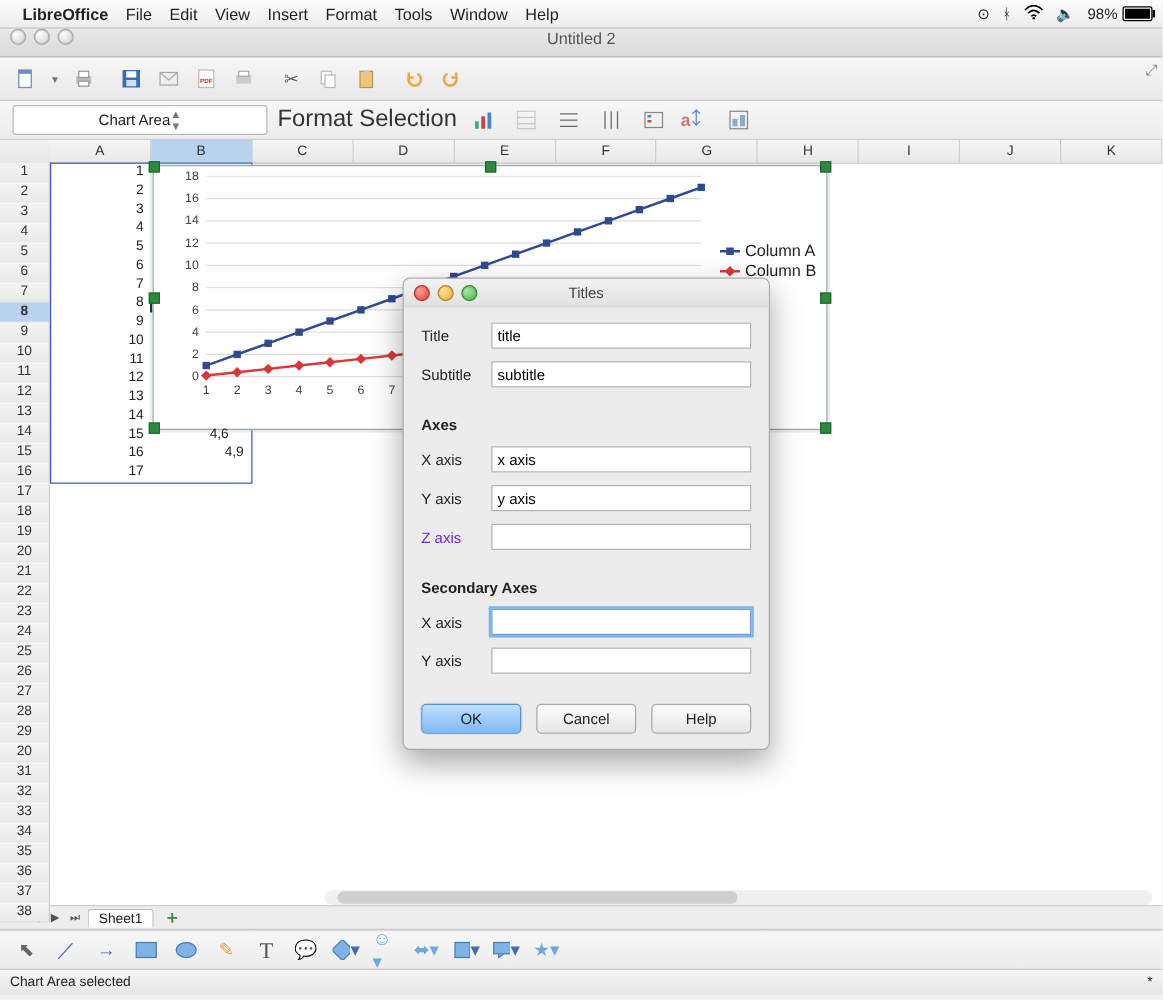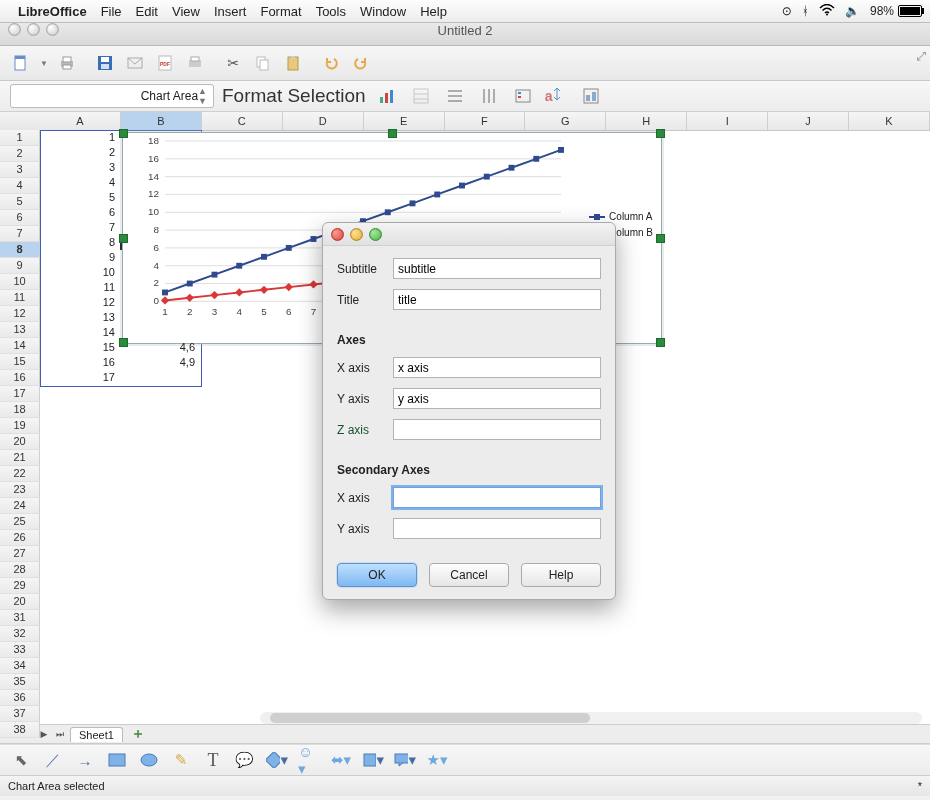--- a/index.html
+++ b/index.html
@@ -16,40 +16,40 @@
 .window-titlebar{height:22px;background:linear-gradient(#e9e9e9,#d9d9d9);border-bottom:1px solid #b7b7b7;display:flex;position:relative}
 .traffic{display:flex;gap:6px;margin-left:8px}
 .traffic span{width:11px;height:11px;border-radius:50%;box-shadow:inset 0 0 1px rgba(0,0,0,.4)}
 .tl-empty{background:radial-gradient(circle at 30% 30%,#fff,#ccc);border:1px solid #aaa;width:10px;height:10px}
 .title-center{position:absolute;left:0;right:0;text-align:center;font-size:13px;color:#555;pointer-events:none}
 .toolbar{height:34px;background:linear-gradient(#f7f7f7,#e8e8e8);border-bottom:1px solid #c9c9c9;display:flex;align-items:center;padding:0 8px;gap:4px}
 .tbtn{width:24px;height:24px;display:flex;align-items:center;justify-content:center;border:1px solid transparent;border-radius:3px;font-size:14px;color:#555}
 .tbtn.group-end{margin-right:8px}
 .tbtn svg{width:18px;height:18px}
 .chart-toolbar{height:30px;background:linear-gradient(#f7f7f7,#ececec);border-bottom:1px solid #cfcfcf;display:flex;align-items:center;padding:0 10px;gap:8px}
-.chart-area-dd{width:190px;height:22px;border:1px solid #bbb;border-radius:3px;background:#fff;display:flex;align-items:center;padding:0 6px;font-size:12px;justify-content:flex-end}
+.chart-area-dd{width:190px;height:22px;border:1px solid #bbb;border-radius:3px;background:#fff;display:flex;align-items:center;padding:0 6px;font-size:12px;justify-content:center}
 .chart-area-dd .chev{font-size:9px;color:#777}
 .fmt-label{font-size:19px;color:#333}
 .sheet{position:relative;height:612px;background:#fff;border-bottom:1px solid #ccc}
 .col-headers{position:absolute;left:40px;top:0;right:0;height:18px;display:flex;border-bottom:1px solid #c9c9c9;background:linear-gradient(#f5f5f5,#e8e8e8)}
 .col-h{width:80px;border-right:1px solid #cfcfcf;text-align:center;font-size:11px;line-height:18px;color:#333}
 .col-h.sel{background:#b9d2ee}
 .corner{position:absolute;left:0;top:0;width:40px;height:18px;background:linear-gradient(#f3f3f3,#e6e6e6);border-right:1px solid #cfcfcf;border-bottom:1px solid #cfcfcf}
 .row-headers{position:absolute;left:0;top:18px;width:40px;bottom:0}
 .row-h{height:15px;border-bottom:1px solid #e0e0e0;border-right:1px solid #cfcfcf;text-align:center;font-size:11px;line-height:15px;background:linear-gradient(#f5f5f5,#eaeaea);color:#333}
 .row-h.sel{background:#b9d2ee;font-weight:bold}
 .grid{position:absolute;left:40px;top:18px;right:0;bottom:0;background:repeating-linear-gradient(to bottom,transparent 0,transparent 14.9px,#eee 15px),repeating-linear-gradient(to right,transparent 0,transparent 79.9px,#eee 80px)}
 .cell{position:absolute;width:79px;height:15px;line-height:15px;font-size:11px;text-align:right;padding-right:4px;box-sizing:border-box}
 .data-border{position:absolute;left:0;top:0;width:160px;height:255px;border:1px solid #3a5fae;pointer-events:none}
 .sel-cell{position:absolute;left:80px;top:105px;width:80px;height:15px;border:2px solid #000;box-sizing:border-box;pointer-events:none}
 .chart-obj{position:absolute;left:82px;top:2px;width:538px;height:210px;background:#fff;border:1px solid #9aa;box-shadow:0 0 0 2px rgba(170,170,200,.25)}
 .chart-handles span{position:absolute;width:7px;height:7px;background:#2b8a3e;border:1px solid #1c6b2d}
 .plot{position:absolute;left:42px;top:8px;right:100px;bottom:26px}
 .plot svg{width:100%;height:100%}
-.legend{position:absolute;right:8px;top:76px;font-size:10px;line-height:16px}
+.legend{position:absolute;right:8px;top:60px;font-size:13px;line-height:16px}
 .legend .item{display:flex;align-items:center;gap:4px}
 .legend .sw{width:16px;height:2px;display:inline-block;position:relative}
 .legend .sw.blue{background:#2f4a8f}
 .legend .sw.red{background:#d93838}
 .legend .sw::after{content:"";position:absolute;left:5px;top:-2px;width:6px;height:6px;transform:rotate(45deg)}
 .legend .sw.blue::after{background:#2f4a8f;transform:none}
 .legend .sw.red::after{background:#d93838}
 .scrollbar-h{position:absolute;bottom:0;left:260px;right:8px;height:12px;background:#f0f0f0;border-radius:6px}
 .scrollbar-h .thumb{position:absolute;left:10px;top:1px;width:320px;height:10px;background:#cfcfcf;border-radius:5px}
 .sheet-tabs{height:18px;display:flex;align-items:center;background:#ededed;border-bottom:1px solid #ccc;padding-left:6px;gap:4px;font-size:11px}
@@ -65,21 +65,21 @@
 .dialog-titlebar .traffic{margin-left:8px}
 .tl-red{background:radial-gradient(circle at 30% 30%,#ff9b92,#e0483f);border:1px solid #b8362e;width:10px;height:10px}
 .tl-yellow{background:radial-gradient(circle at 30% 30%,#ffe08f,#e6b23d);border:1px solid #b48a26;width:10px;height:10px}
 .tl-green{background:radial-gradient(circle at 30% 30%,#a3e7a0,#4fba47);border:1px solid #3a8d34;width:10px;height:10px}
 .dialog-title{position:absolute;left:0;right:0;text-align:center;font-size:12px;color:#444;pointer-events:none}
 .dialog-body{padding:12px 14px}
 .drow{display:flex;align-items:center;margin-bottom:10px}
 .dlabel{width:56px}
 .dinput{flex:1;height:19px;border:1px solid #b3b3b3;background:#fff;padding:0 4px;font-size:12px}
 .dinput.focused{outline:2px solid #7fb1e8;outline-offset:0;border-color:#6aa3df}
-.dlabel.disabled{color:#14532d}
+.dlabel.disabled{color:#6d28d9}
 .section-h{font-weight:bold;margin:23px 0 10px}
 .btn-row{display:flex;gap:12px;margin-top:24px}
 .mac-btn{flex:1;height:22px;border:1px solid #a9a9a9;border-radius:4px;background:linear-gradient(#fdfdfd,#e6e6e6);font-size:12px;display:flex;align-items:center;justify-content:center}
 .mac-btn.primary{background:linear-gradient(#bfe0ff,#7fb8f2);border-color:#5a93cf;box-shadow:0 0 0 1px rgba(100,160,220,.2)}
 .win-resize{position:absolute;right:4px;top:26px;font-size:12px;color:#888}
 </style>
 </head>
 <body>
 
 <div class="mac-menubar">
@@ -405,21 +405,21 @@
       <div class="cell" style="left: 0px; top: 105px;">8</div>
       <div class="cell" style="left: 0px; top: 120px;">9</div>
       <div class="cell" style="left: 0px; top: 135px;">10</div>
       <div class="cell" style="left: 0px; top: 150px;">11</div>
       <div class="cell" style="left: 0px; top: 165px;">12</div>
       <div class="cell" style="left: 0px; top: 180px;">13</div>
       <div class="cell" style="left: 0px; top: 195px;">14</div>
       <div class="cell" style="left: 0px; top: 210px;">15</div>
       <div class="cell" style="left: 0px; top: 225px;">16</div>
       <div class="cell" style="left: 0px; top: 240px;">17</div>
-      <div class="cell" style="left: 80px; top: 210px;">4,6</div>
+      <div class="cell" style="left: 68px; top: 210px;">4,6</div>
       <div class="cell" style="left: 80px; top: 225px;">4,9</div>
     </div>
   <div class="scrollbar-h">
       <div class="thumb"></div>
     </div>
 </div>
 
 <div class="sheet-tabs">
   <span class="nav-btn">⏮</span>
   <span class="nav-btn">◀</span>
@@ -467,29 +467,30 @@
 </div>
 
 <div class="dialog-backdrop">
   <div class="dialog">
     <div class="dialog-titlebar">
       <div class="traffic">
         <span class="tl-red"></span>
         <span class="tl-yellow"></span>
         <span class="tl-green"></span>
       </div>
+      <div class="dialog-title">Titles</div>
     </div>
     <div class="dialog-body">
       <div class="drow">
+        <span class="dlabel">Title</span>
+        <input class="dinput" value="title" style="">
+      </div>
+      <div class="drow">
         <span class="dlabel">Subtitle</span>
         <input class="dinput" value="subtitle" style="">
-      </div>
-      <div class="drow">
-        <span class="dlabel">Title</span>
-        <input class="dinput" value="title" style="">
       </div>
       <div class="section-h">Axes</div>
       <div class="drow">
         <span class="dlabel">X axis</span>
         <input class="dinput" value="x axis" style="">
       </div>
       <div class="drow">
         <span class="dlabel">Y axis</span>
         <input class="dinput" value="y axis" style="">
       </div>

